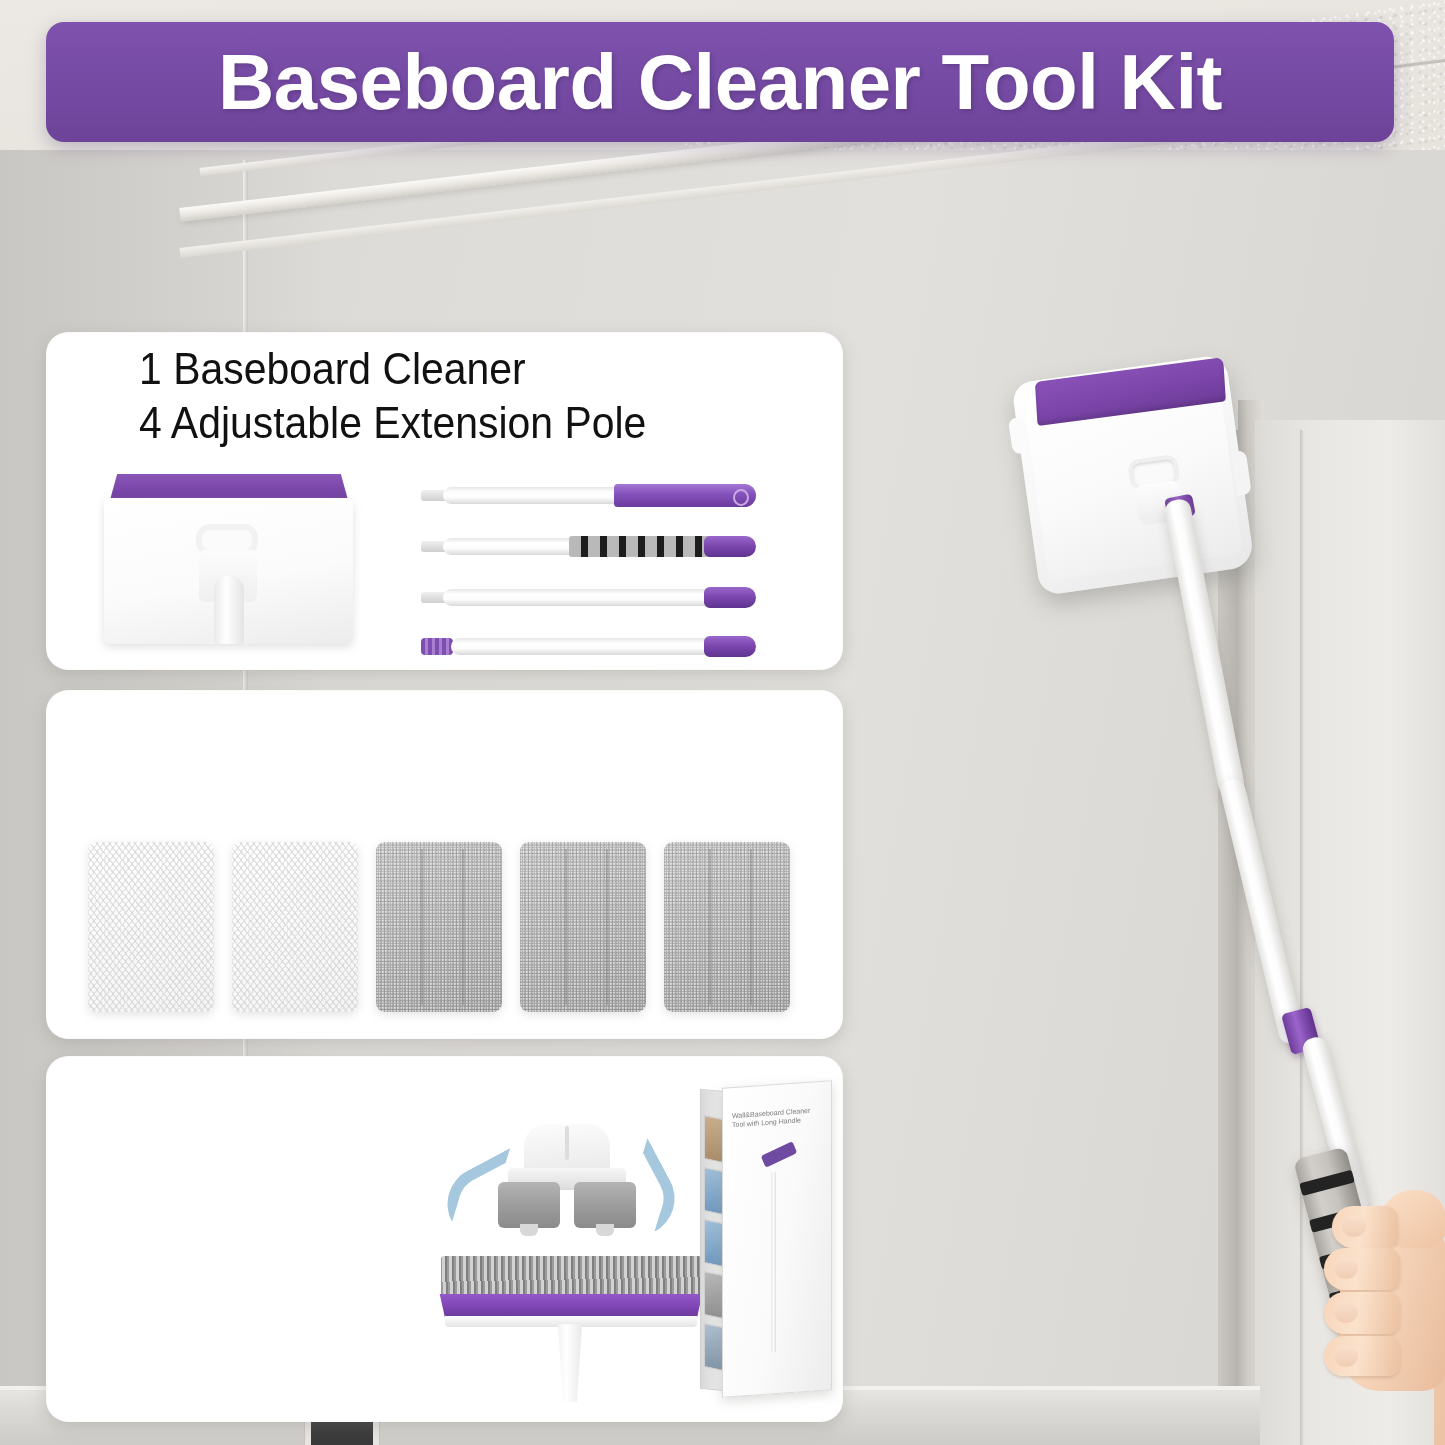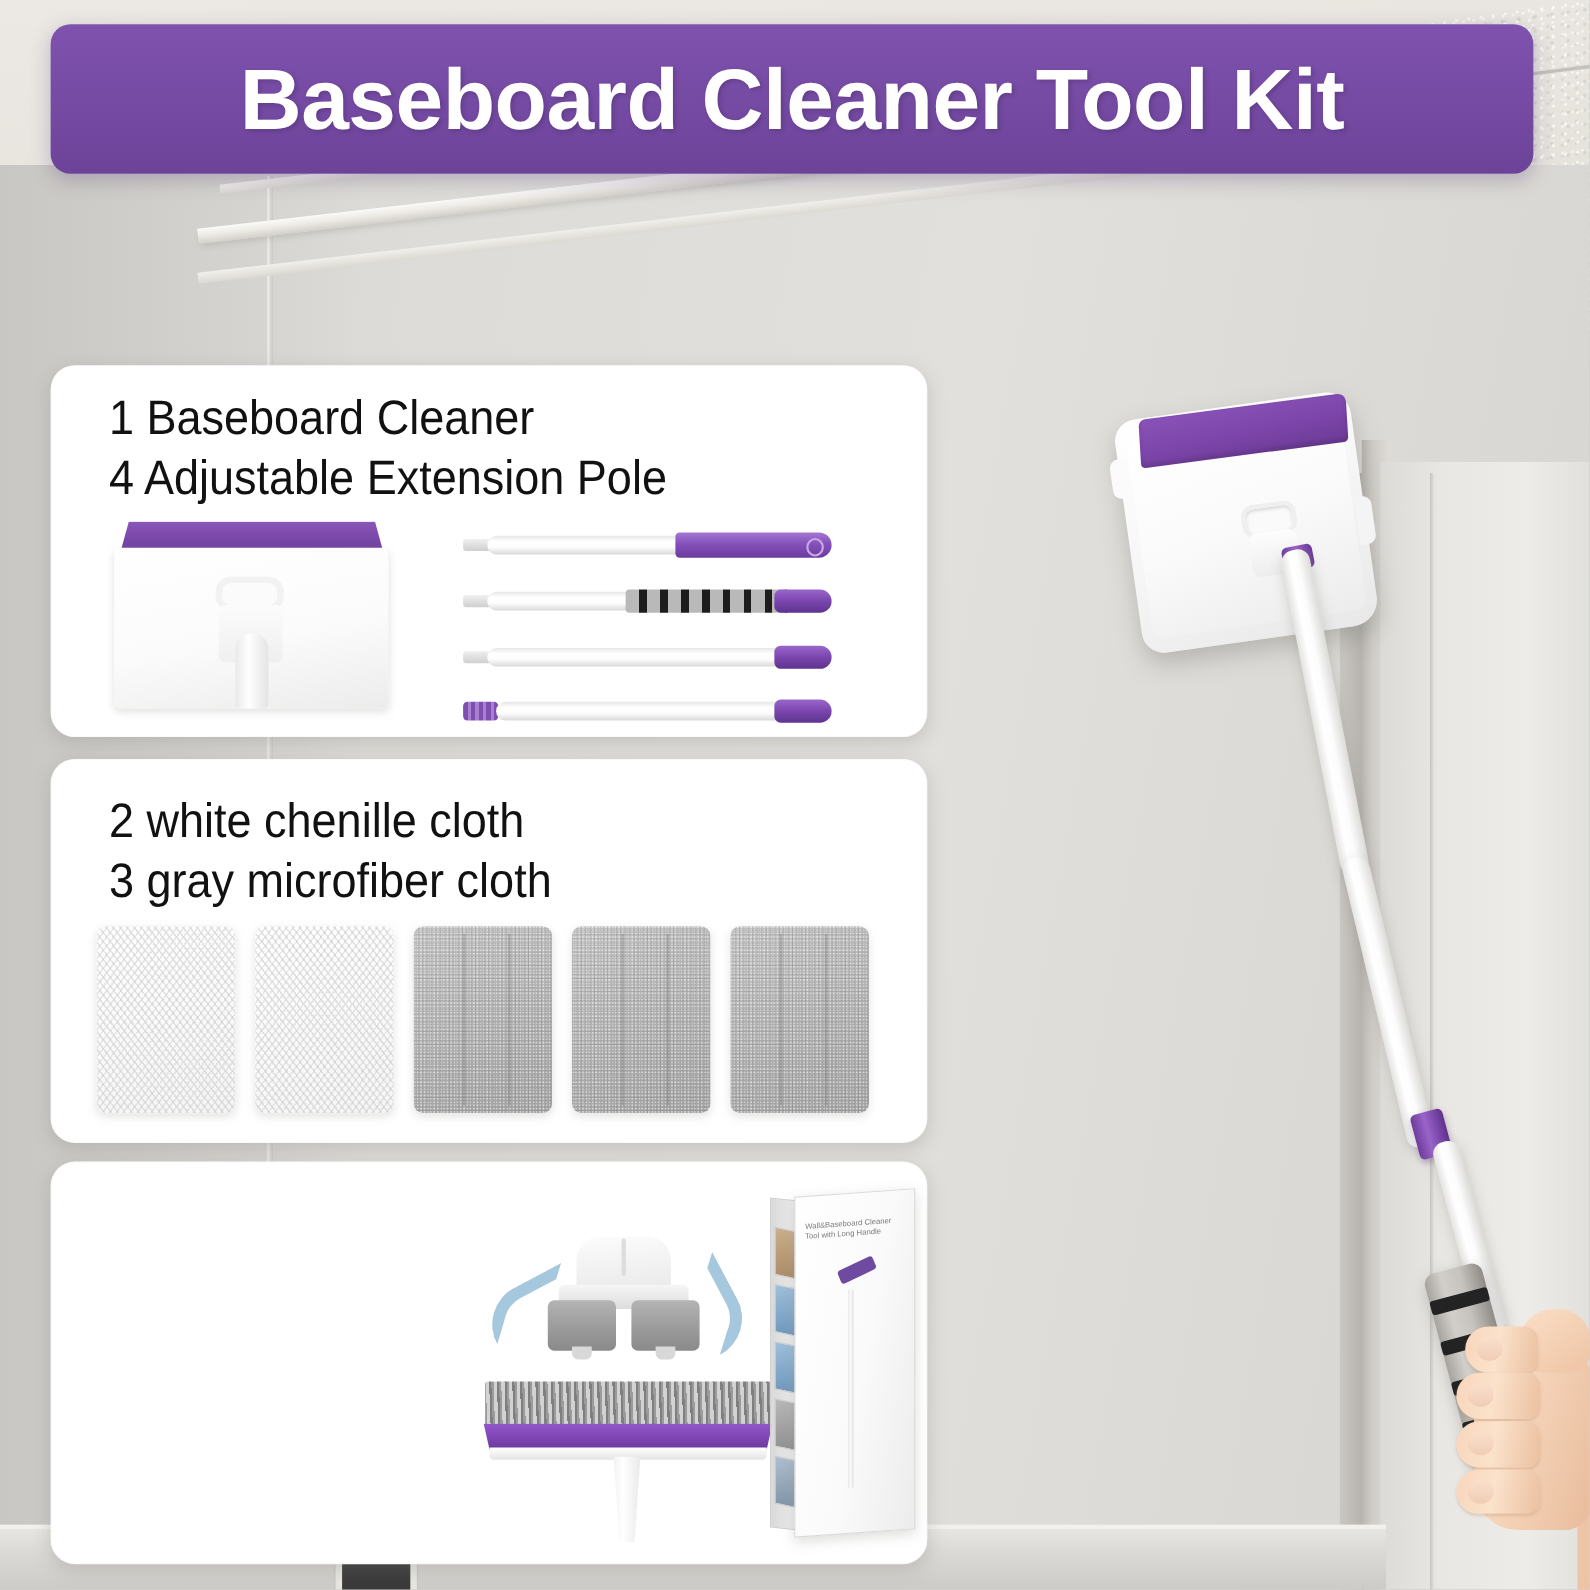--- a/index.html
+++ b/index.html
@@ -197,21 +197,21 @@
     border-radius:34px 30px 20px 26px;
   }
   .forearm {
     position:absolute; left:116px; top:118px; width:120px; height:180px;
     background:linear-gradient(100deg,#f0c7aa,#e3b391);
     border-radius:30px 0 0 40px;
   }
 
   
   #banner {
-    position:absolute; left:46px; top:22px; width:1348px; height:136px;
+    position:absolute; left:46px; top:22px; width:1348px; height:120px;
     background:linear-gradient(180deg,#7e52ad 0%,#754aa3 55%,#6d4399 100%);
     border-radius:18px;
     box-shadow:0 6px 18px rgba(90,70,120,.3);
     display:flex; align-items:center; justify-content:center;
   }
   #banner-title {
     color:#ffffff;
     font-size:78px;
     font-weight:bold;
     letter-spacing:-0.5px;
@@ -236,21 +236,21 @@
   .card-line {
     color:#111111;
     font-size:44px;
     line-height:54px;
     font-weight:400;
     white-space:nowrap;
     font-family:"Liberation Sans", sans-serif;
     transform:scaleX(0.93);
     transform-origin:left center;
   }
-  #card-1 .card-text { top:22px; }
+  #card-1 .card-text { top:10px;margin-left:40px; }
   #card-2 .card-text { top:30px; }
   #card-3 .card-text { top:86px; }
   #card-3 .card-line { line-height:72px; }
 
   
   .c1-head { position:absolute; left:58px; top:142px; width:249px; height:170px; }
   .c1-purple {
     position:absolute; left:6px; top:0; width:238px; height:26px;
     background:linear-gradient(180deg,#8a56b9,#6f3e9e);
     border-radius:4px 4px 2px 2px;
@@ -553,24 +553,20 @@
   <div class="pole-row" style="top:303px">
     <div class="p-thread"></div>
     <div class="p-tube" style="left:30px"></div>
     <div class="p-cap"></div>
   </div>
 
   <div class="card-inner-shadow"></div>
 </div>
 
 <div class="card" id="card-2">
-  <div class="card-text">
-    <div class="card-line">2 white chenille cloth</div>
-    <div class="card-line">3 gray microfiber cloth</div>
-  </div>
 
   <div class="pad pad-white" style="left:42px"></div>
   <div class="pad pad-white" style="left:186px"></div>
   <div class="pad pad-gray" style="left:330px"></div>
   <div class="pad pad-gray" style="left:474px"></div>
   <div class="pad pad-gray" style="left:618px"></div>
 
   <div class="card-inner-shadow"></div>
 </div>
 

